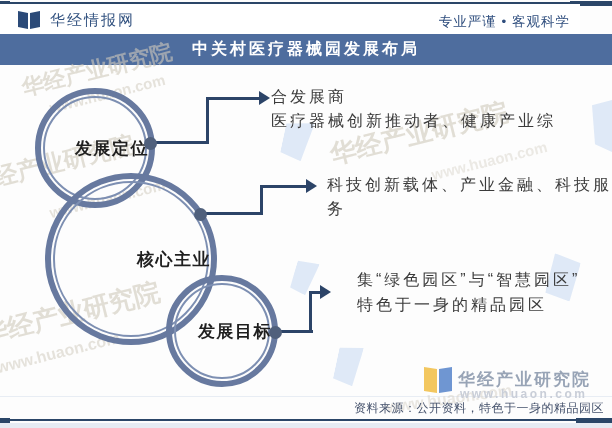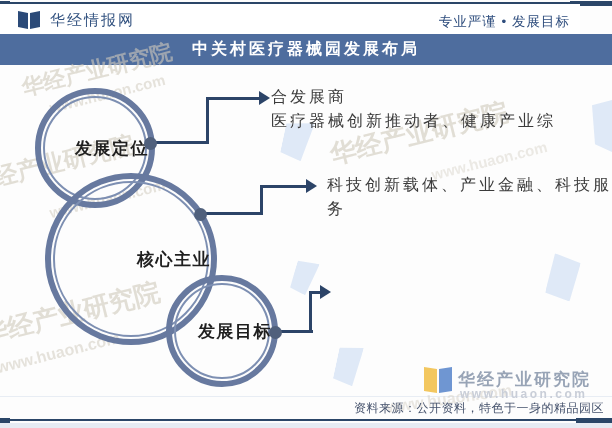--- a/index.html
+++ b/index.html
@@ -79,21 +79,21 @@
   <div class="rule cap" style="top:1px;left:570px;width:42px;"></div>
 
   <div class="header">
     <div class="brand">
       <div class="book-icon brand-navy">
         <div class="pg l"></div>
           <div class="pg r"></div>
       </div>
       <span class="brand-text">华经情报网</span>
     </div>
-    <div class="tagline">专业严谨 • 发展目标</div>
+    <div class="tagline">专业严谨 • 客观科学</div>
   </div>
 
   <div class="titlebar">
     <span>中关村医疗器械园发展布局</span>
   </div>
 
   <div class="wm" style="left:20px;top:55px;font-size:22px;">华经产业研究院</div>
   <div class="wm url" style="left:48px;top:85px;font-size:15px;">www.huaon.com</div>
   <div class="wm" style="left:-32px;top:148px;font-size:24px;">华经产业研究院</div>
   <div class="wm url" style="left:48px;top:190px;font-size:15px;">www.huaon.com</div>
@@ -138,20 +138,24 @@
   <div class="arrowhead" style="left:320px;top:285px;"></div>
 
   <div class="ann" style="left:271px;top:85px;">
     <div>合发展商</div>
     <div>医疗器械创新推动者、健康产业综</div>
   </div>
   <div class="ann" style="left:327px;top:173px;">
     <div>科技创新载体、产业金融、科技服</div>
     <div>务</div>
   </div>
+  <div class="ann" style="left:357px;top:267px;line-height:25px;">
+    <div>集“绿色园区”与“智慧园区”</div>
+    <div>特色于一身的精品园区</div>
+  </div>
 
   <div class="flogo">
     <div class="book-icon">
       <div class="pg l"></div>
         <div class="pg r"></div>
     </div>
     <div class="flogo-text">华经产业研究院</div>
     <div class="flogo-url">www.huaon.com</div>
   </div>
 

